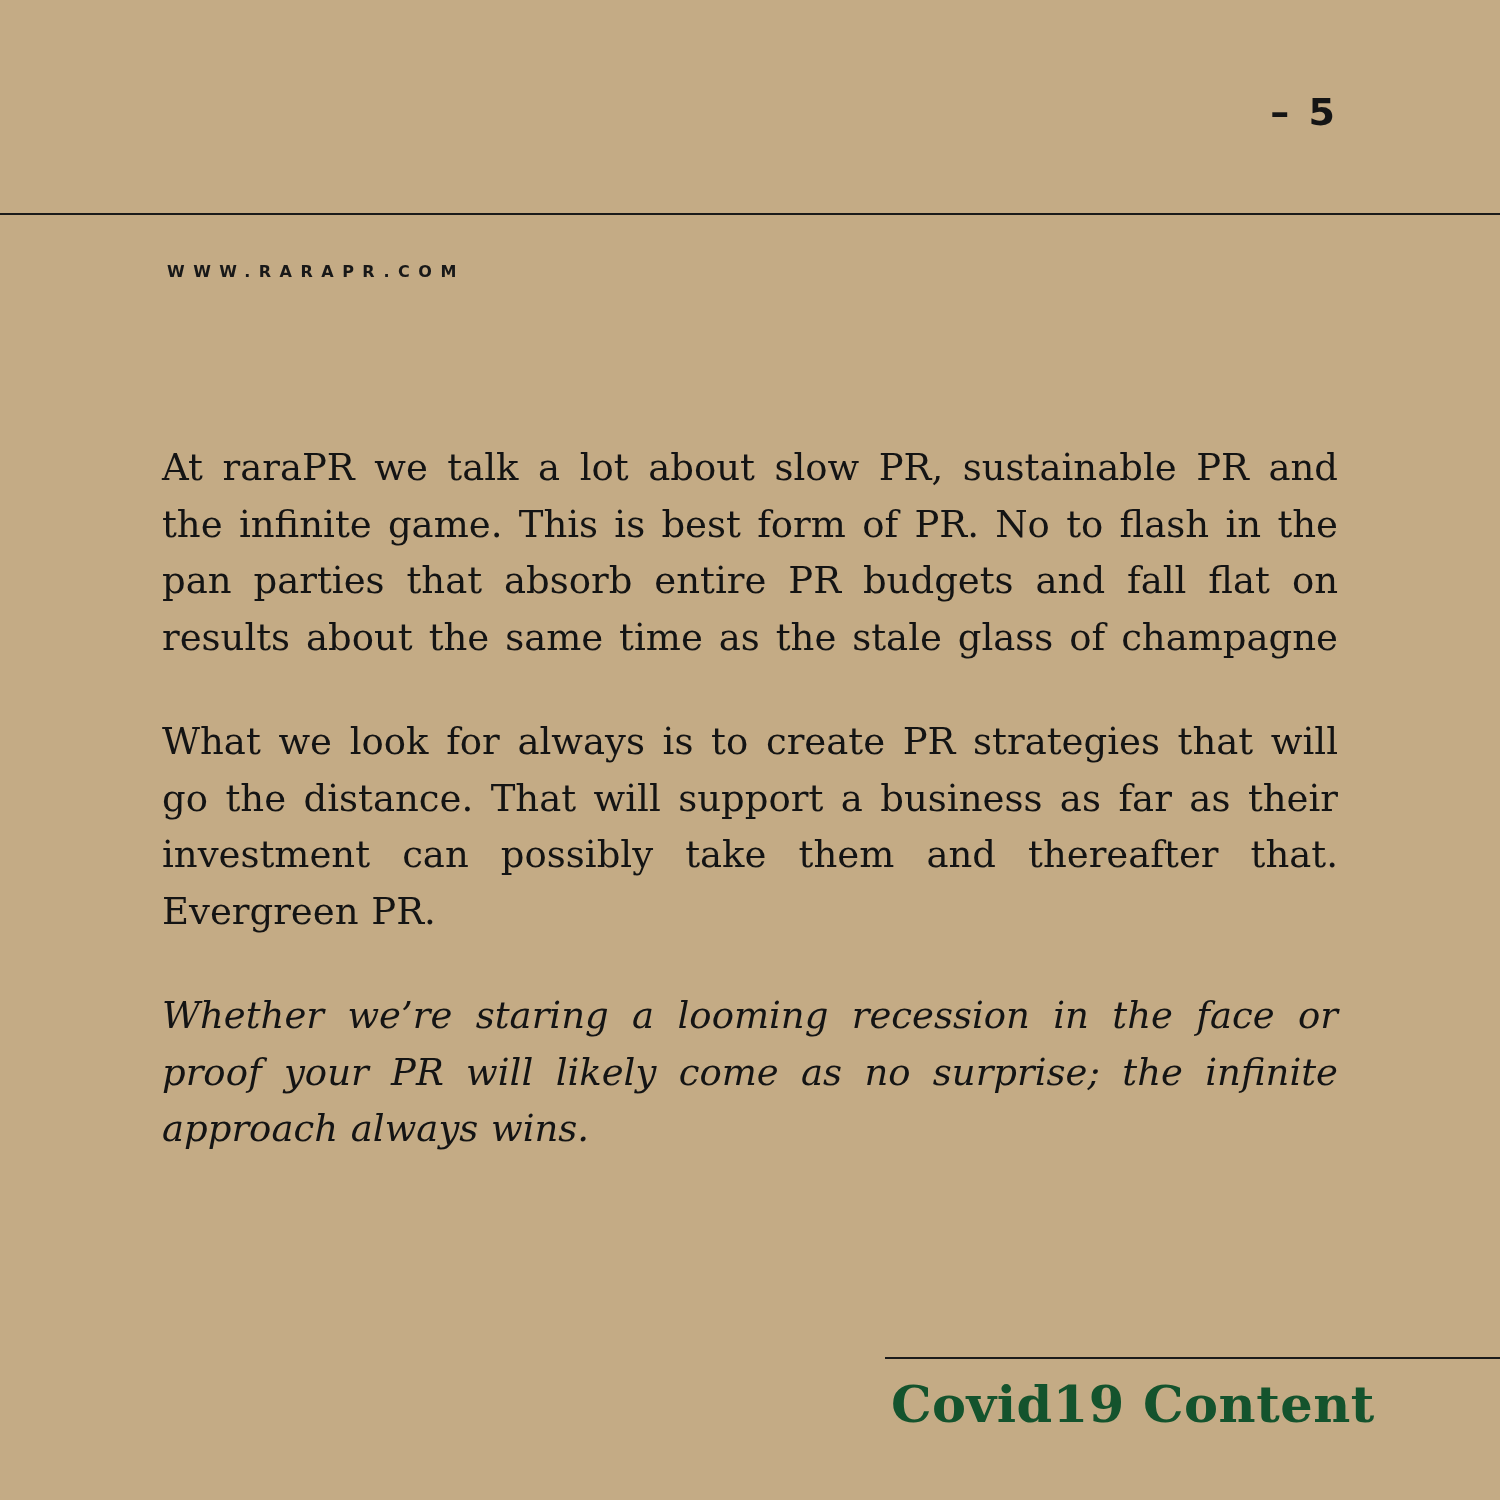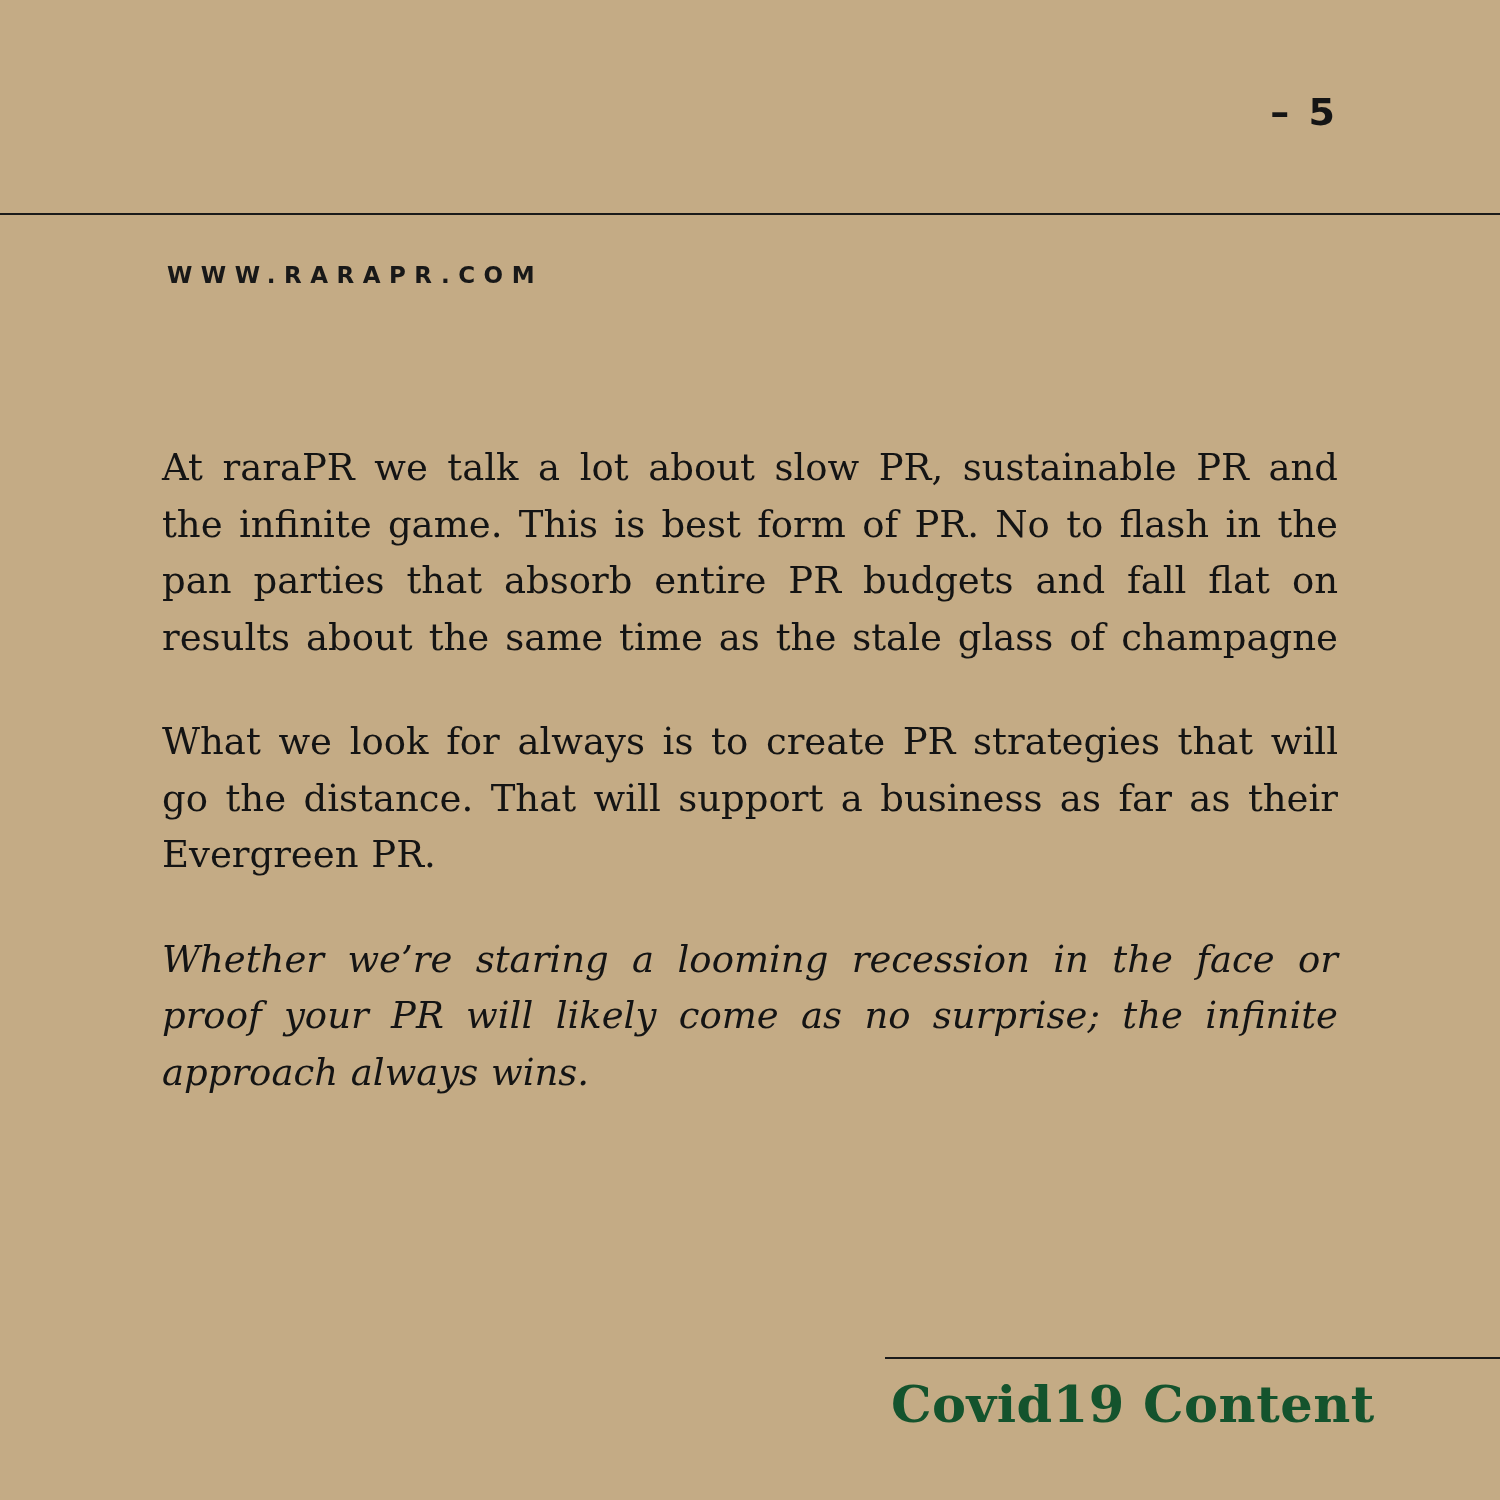--- a/index.html
+++ b/index.html
@@ -32,21 +32,21 @@
     width: 100%;
     height: 2px;
     background: #1b1b1b;
   }
   .website {
     position: absolute;
     top: 262px;
     left: 167px;
     font-family: "DejaVu Sans", sans-serif;
     font-weight: bold;
-    font-size: 23px;
+    font-size: 16px;
     letter-spacing: 8.5px;
     color: #181818;
     text-align: center;
   }
   .body-text {
     position: absolute;
     top: 440px;
     left: 162px;
     width: 1176px;
     font-size: 37px;
@@ -102,20 +102,21 @@
   <div class="body-text">
       <div class="paragraph">
         <div class="line">At raraPR we talk a lot about slow PR, sustainable PR and</div>
         <div class="line">the infinite game. This is best form of PR. No to flash in the</div>
         <div class="line">pan parties that absorb entire PR budgets and fall flat on</div>
         <div class="line">results about the same time as the stale glass of champagne</div>
       </div>
       <div class="paragraph">
         <div class="line">What we look for always is to create PR strategies that will</div>
         <div class="line">go the distance. That will support a business as far as their</div>
+        <div class="line">investment can possibly take them and thereafter that.</div>
         <div class="line last">Evergreen PR.</div>
       </div>
       <div class="paragraph">
         <div class="line">Whether we’re staring a looming recession in the face or</div>
         <div class="line">proof your PR will likely come as no surprise; the infinite</div>
         <div class="line last">approach always wins.</div>
       </div>
     </div>
 
   <div class="footer-rule"></div>

